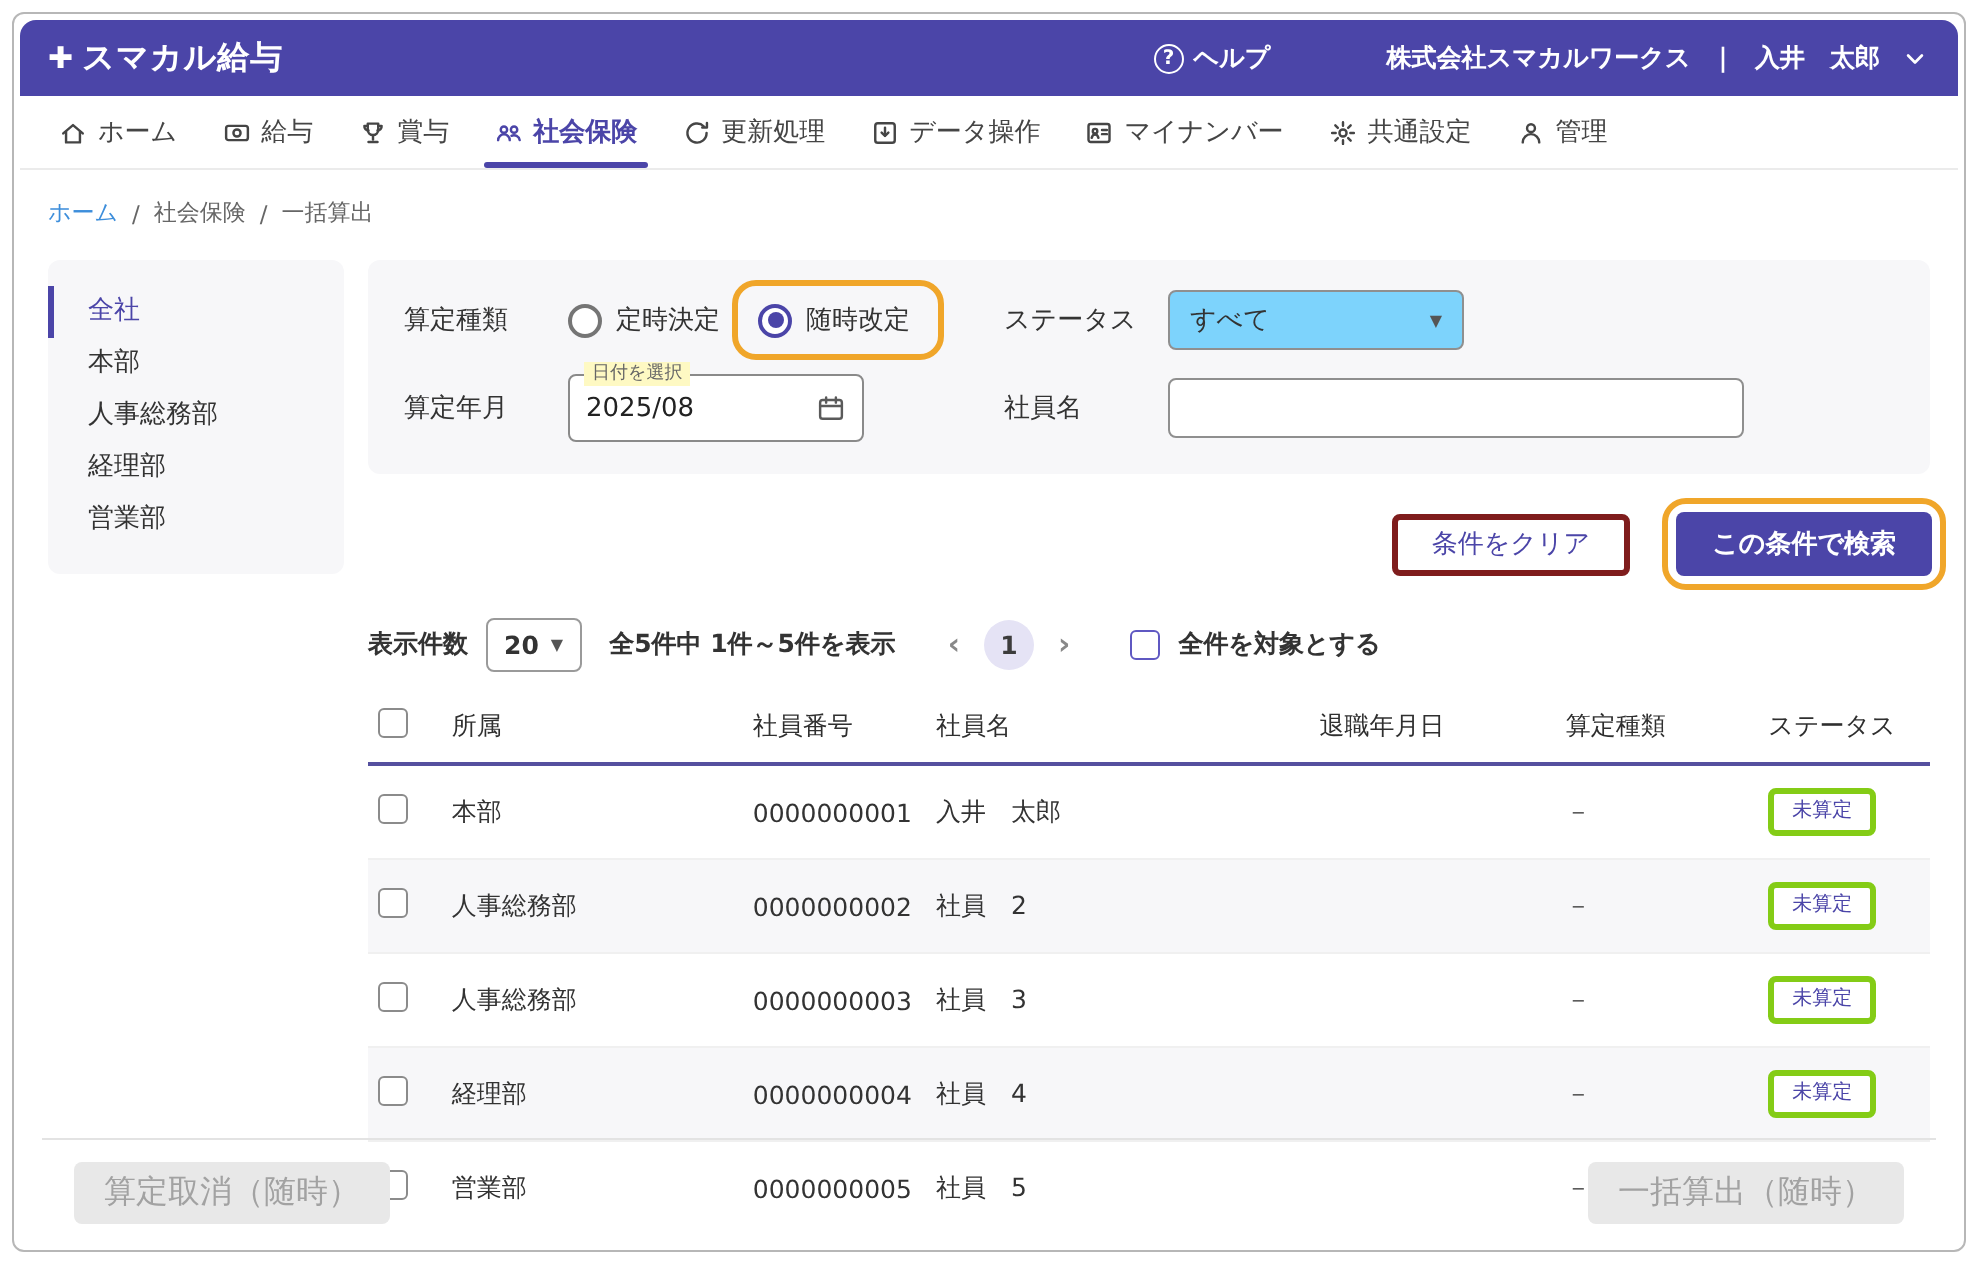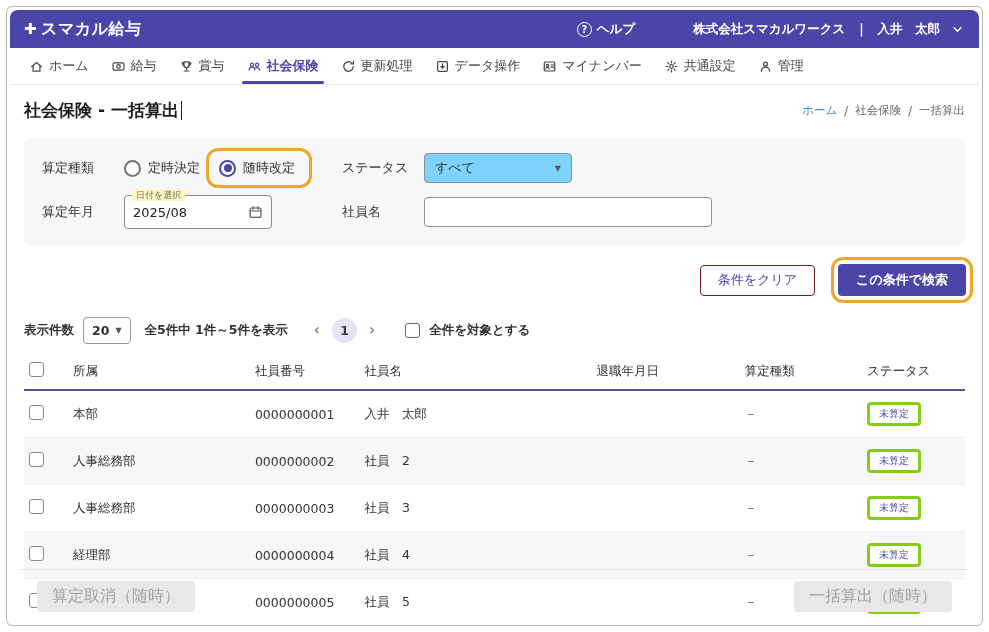--- a/index.html
+++ b/index.html
@@ -56,21 +56,21 @@
 
   .select-box { width:148px; height:30px; background:#7dd3fc; border:1px solid #8f8f8f; border-radius:4px; display:flex; align-items:center; justify-content:space-between; padding:0 10px; font-size:13px; cursor:pointer; }
   .caret-down { font-size:8px; color:#555; }
   .text-input { width:288px; height:30px; background:#fff; border:1px solid #8f8f8f; border-radius:4px; font-size:13px; padding:0 8px; font-family:inherit; }
 
   .date-field { position:relative; width:148px; height:34px; background:#fff; border:1px solid #8a8a8a; border-radius:4px; display:flex; align-items:center; justify-content:space-between; padding:0 8px; cursor:pointer; }
   .date-label { position:absolute; top:-7px; left:7px; font-size:9px; color:#666; background:#fef9c3; padding:0 4px; line-height:12px; }
   .date-value { font-size:13px; color:#222; }
 
   .actions { display:flex; justify-content:flex-end; align-items:center; gap:16px; margin-top:12px; height:46px; }
-  .btn-outline { height:31px; background:#fff; border:1px solid #7f1d1d; border-radius:4px; color:#4b45a8; font-size:13px; padding:0 17px; cursor:pointer; font-family:inherit; }
+  .btn-outline { height:31px; background:#fff; border:3px solid #7f1d1d; border-radius:4px; color:#4b45a8; font-size:13px; padding:0 17px; cursor:pointer; font-family:inherit; }
   .callout-search { border:3px solid #f0a62a; border-radius:12px; padding:4px; margin-right:-8px; }
   .btn-primary { height:32px; background:#4b45a8; border:none; border-radius:4px; color:#fff; font-size:13px; font-weight:bold; padding:0 18px; cursor:pointer; font-family:inherit; }
 
   
   .list-controls { display:flex; align-items:center; margin-top:14px; font-size:12.5px; color:#333;font-weight:bold; }
   .page-size { display:flex; align-items:center; gap:6px; border:1px solid #9a9a9a; border-radius:4px; background:#fff; height:27px; padding:0 8px; margin:0 14px 0 9px; cursor:pointer; }
   .pager { display:flex; align-items:center; gap:12px; margin-left:26px; }
   .pg-arrow { color:#888; font-size:15px; cursor:pointer; line-height:1; }
   .pg-num { width:25px; height:25px; border-radius:50%; background:#e5e3f5; display:inline-flex; align-items:center; justify-content:center; font-size:12.5px; color:#3c3c3c; cursor:pointer; }
   .select-all { display:flex; align-items:center; gap:9px; margin-left:30px; cursor:pointer; }
@@ -187,35 +187,38 @@
       <svg width="15" height="15" viewBox="0 0 16 16" fill="none" stroke="currentColor" stroke-width="1.3" stroke-linecap="round" stroke-linejoin="round">
           <circle cx="8" cy="5.4" r="2.1"></circle>
           <path d="M3.6 13a4.4 4.4 0 0 1 8.8 0"></path>
         </svg>
       <span>管理</span>
     </div>
   </div>
 
   <div class="main">
     <div class="title-row">
-      <div class="page-title">
-        <span>社会保険 - 一括算出</span>
-          <span class="text-cursor"></span>
-      </div>
       <div class="breadcrumb">
         <span class="link">ホーム</span>
         <span>/</span>
         <span>社会保険</span>
         <span>/</span>
         <span>一括算出</span>
       </div>
     </div>
 
     <div class="content">
 
+      <aside class="sidebar">
+        <div class="side-item selected">全社</div>
+        <div class="side-item">本部</div>
+        <div class="side-item">人事総務部</div>
+        <div class="side-item">経理部</div>
+        <div class="side-item">営業部</div>
+      </aside>
 
       <section class="right">
         <div class="filter-panel">
           <div class="f-row">
             <div class="f-left">
               <span class="f-label">算定種類</span>
               <div class="radio-group">
                 <span class="radio-opt">
                   <span class="radio-circle"></span>
                   <span>定時決定</span>

